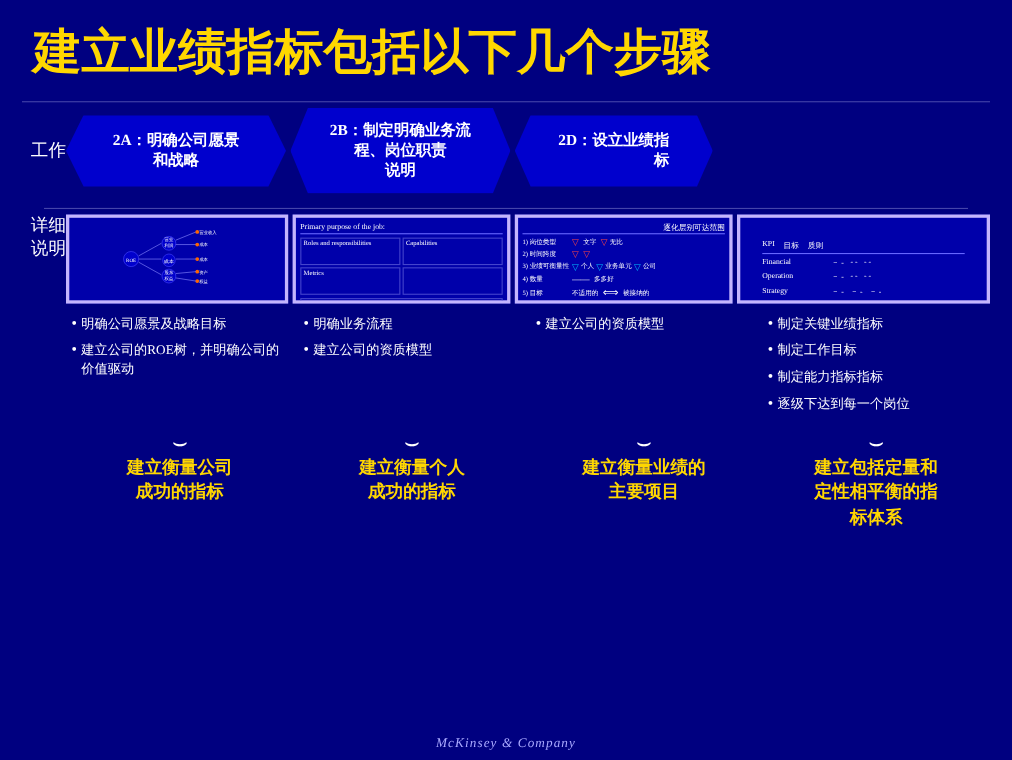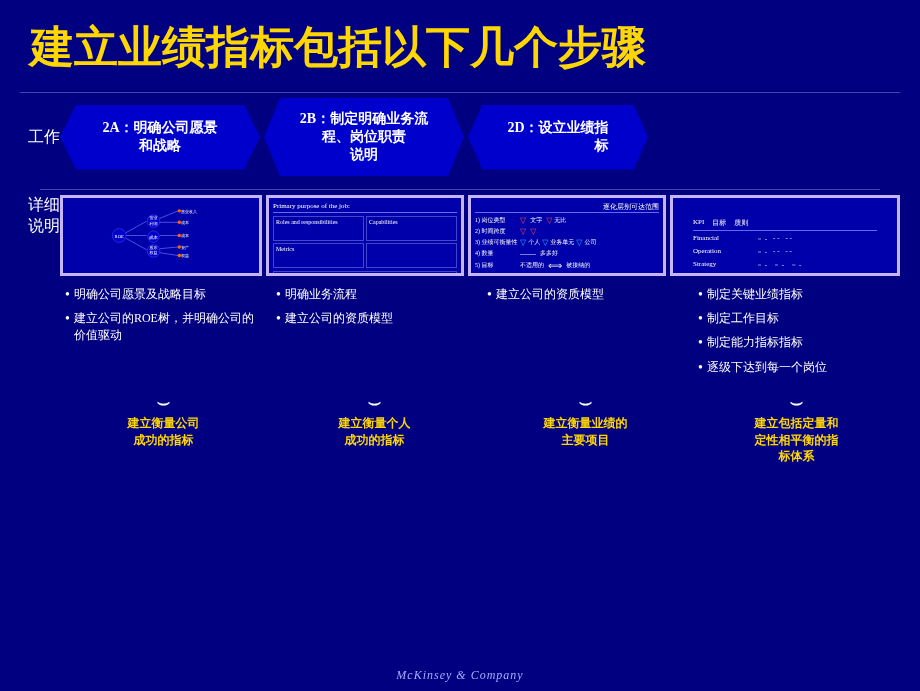--- a/index.html
+++ b/index.html
@@ -255,21 +255,21 @@
 
     .brace-symbol {
       color: white;
       font-size: 22px;
       line-height: 1;
       margin-bottom: 2px;
     }
 
     .brace-text {
       color: #FFD700;
-      font-size: 12px;
+      font-size: 16px;
       text-align: center;
       line-height: 1.4;
       font-weight: bold;
     }
 
     
     .footer {
       position: absolute;
       bottom: 8px;
       left: 50%;

